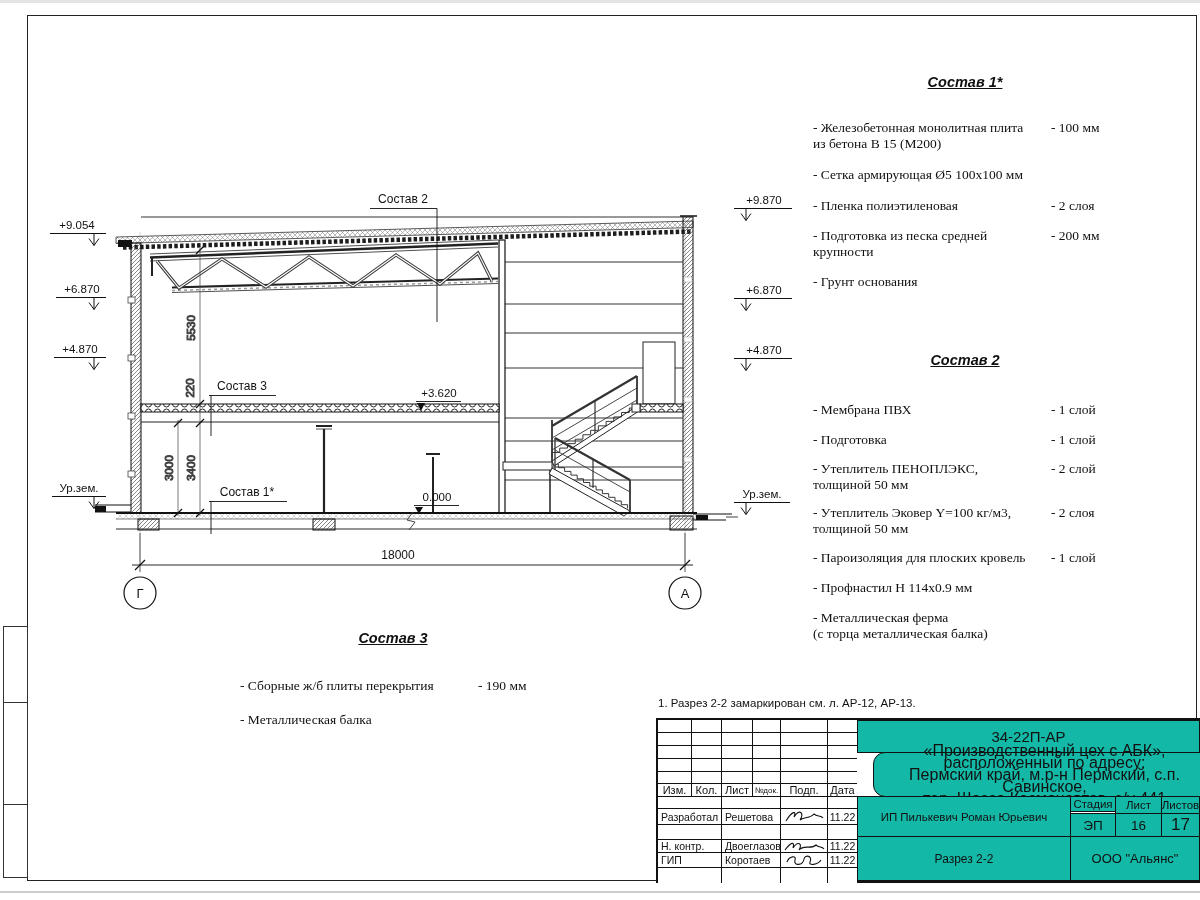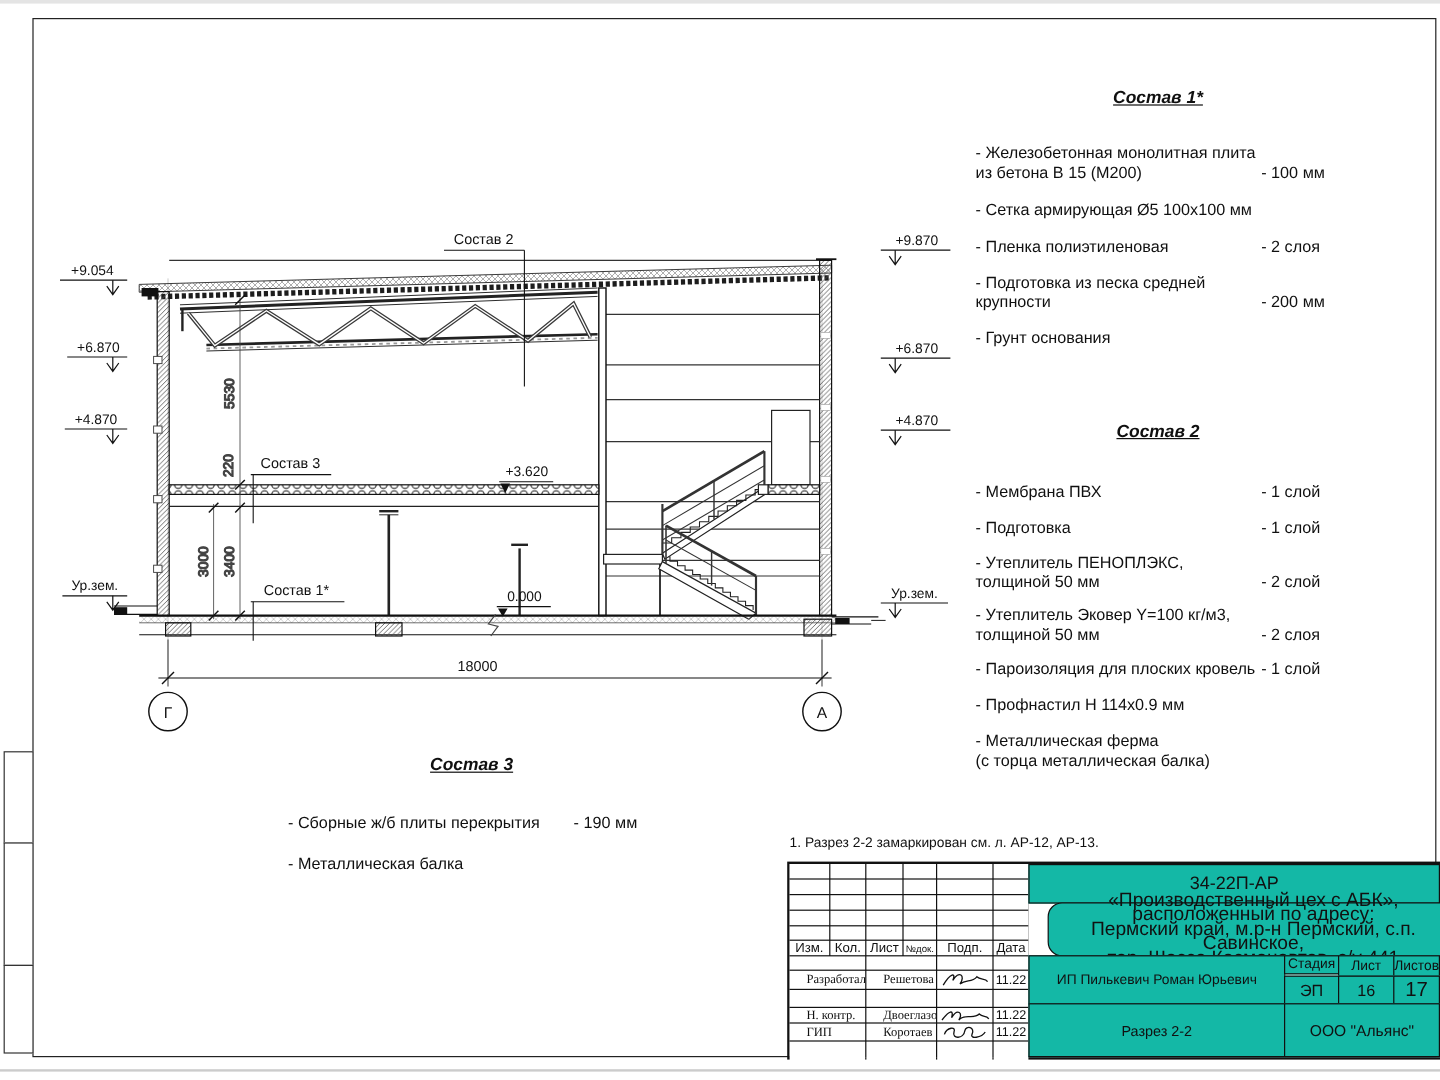--- a/index.html
+++ b/index.html
@@ -9,40 +9,40 @@
   .edge-bottom{position:absolute;left:0;top:891px;width:1200px;height:2px;background:#cccccc;}
   .frame{position:absolute;left:27px;top:15px;width:1170px;height:866px;
          border:1.6px solid #222;box-sizing:border-box;}
   .mbox{position:absolute;border:1px solid #333;box-sizing:border-box;background:#fff;}
   svg text{fill:#111;}
 
   
   .spec{position:absolute;font-size:13.5px;line-height:16px;color:#101010;}
   .spec .stitle{font-style:italic;font-weight:600;font-size:14.5px;text-align:center;
                 text-decoration:underline;margin:0 0 6px 0;}
-  .srow{display:flex;align-items:flex-end;padding-left:25px;}
+  .srow{display:flex;align-items:flex-start;padding-left:25px;font-family:Liberation Serif, serif;}
   .stxt{width:238px;white-space:pre-line;}
   .sval{white-space:nowrap;}
   .spec3 .srow{padding-left:12px;}
   .spec3 .stxt{width:238px;}
 
   .note{position:absolute;left:658px;top:697px;font-size:11.5px;}
 
   
   .tb{position:absolute;left:656px;top:718px;width:546px;height:165px;
       border:2px solid #111;box-sizing:border-box;font-size:11px;}
   .tb-left{position:absolute;left:0;top:0;width:199px;height:161px;
            display:grid;grid-template-columns:33px 29px 30px 27px 46px 29px;
            grid-template-rows:12px 12px 12px 12px 11px 12px 11px 15px 14px 12px 14px 16px;
            gap:1px;background:#111;}
   .tb-left .c{background:#fff;display:flex;align-items:center;justify-content:center;
               overflow:hidden;font-size:10.5px;}
   .tb-left .hl{font-size:11px;}
   .tb-left .sm{font-size:8px;}
-  .tb-left .lft{justify-content:flex-start;padding-left:14px;font-family:Liberation Serif, serif;}
+  .tb-left .lft{justify-content:flex-start;padding-left:3px;}
   .cell{position:absolute;border:1px solid #111;box-sizing:border-box;background:#14b8a6;
         display:flex;align-items:center;justify-content:center;text-align:center;}
   .sig svg{display:block;}
 </style>
 </head>
 <body>
 
 <div class="sheet">
   <div class="edge-top"></div>
   <div class="edge-bottom"></div>

